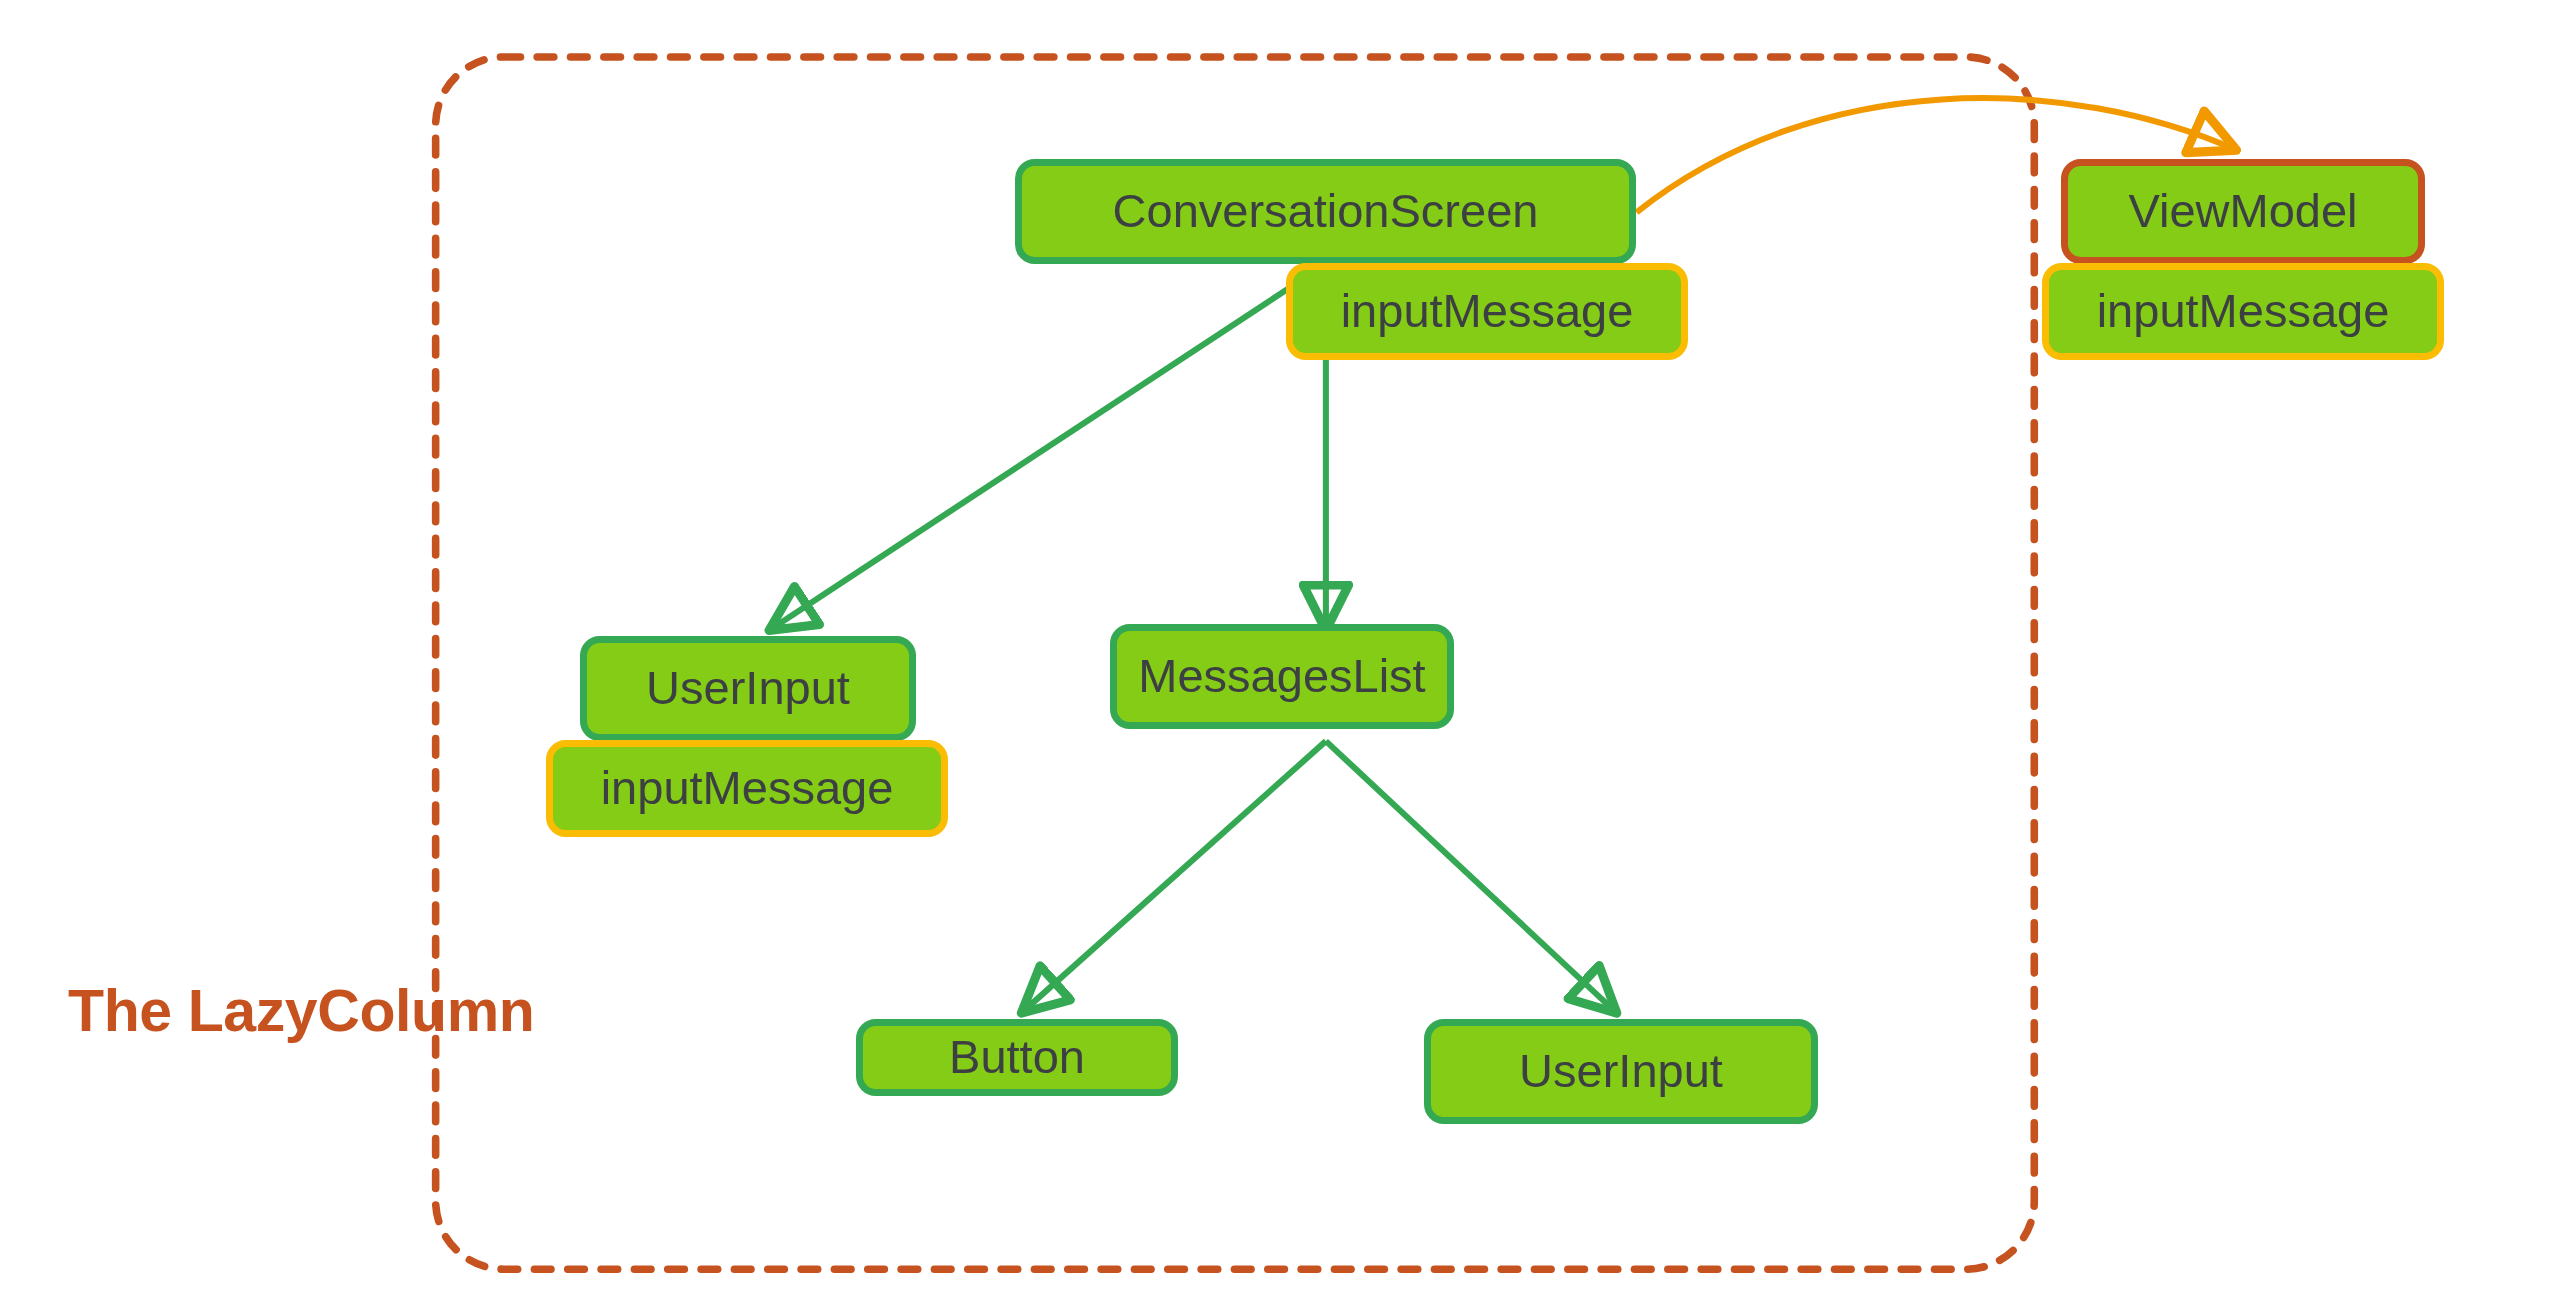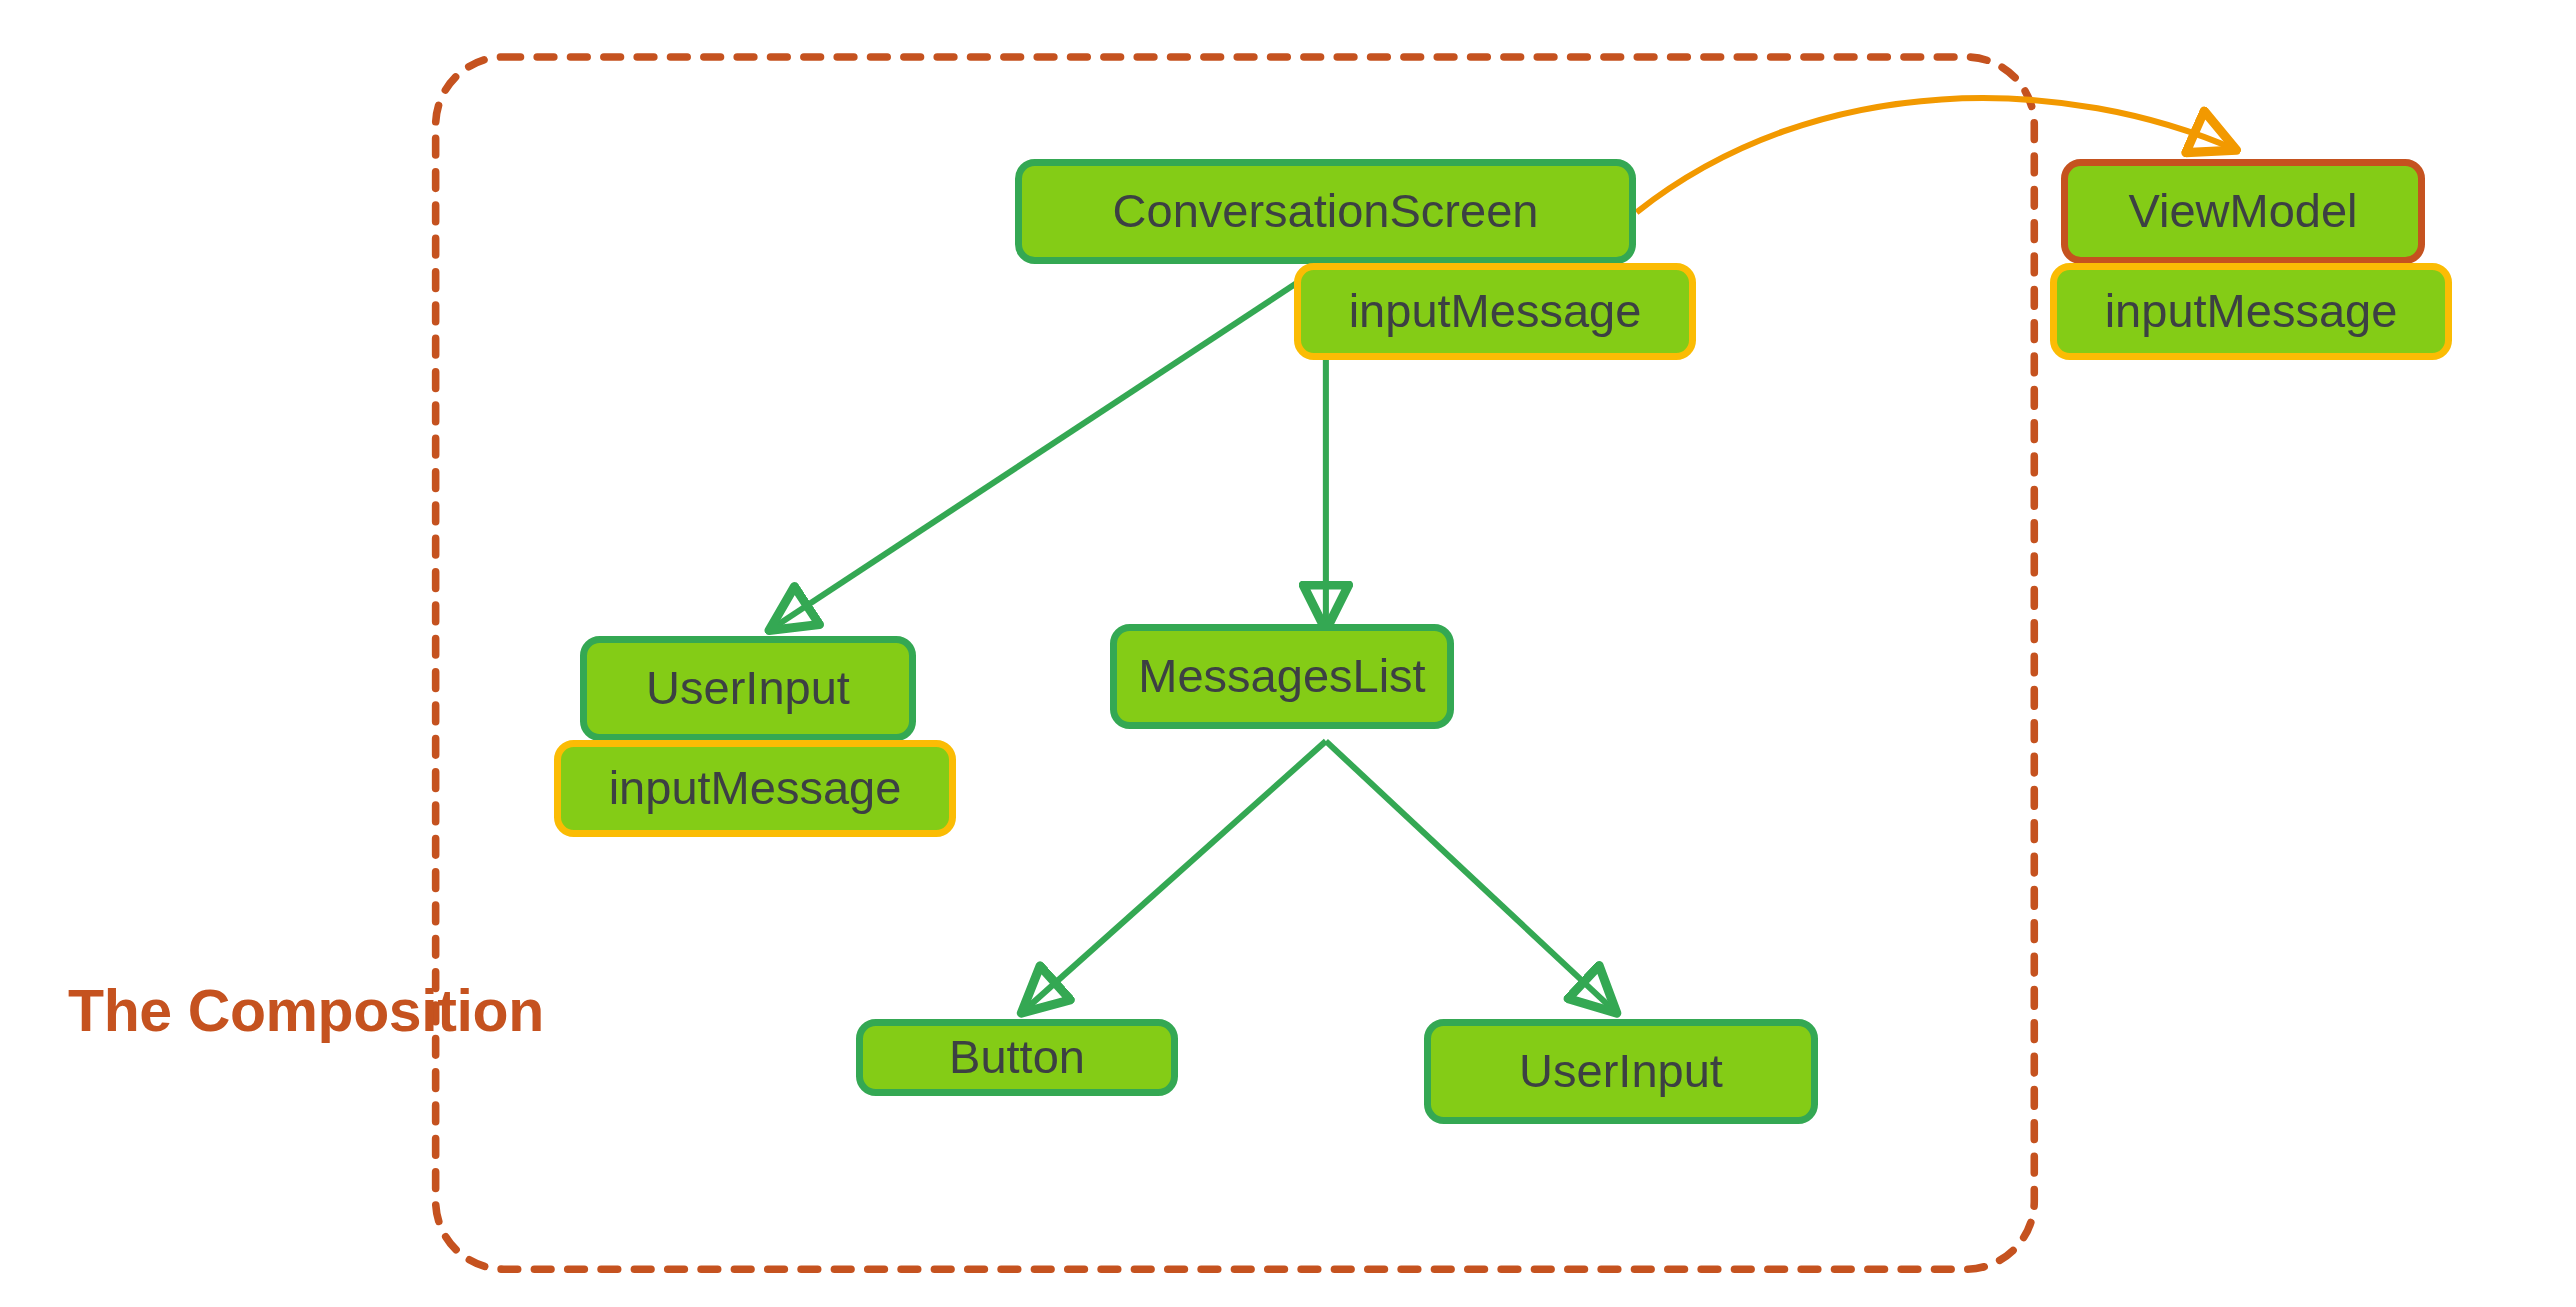--- a/index.html
+++ b/index.html
@@ -26,21 +26,20 @@
     position: absolute;
     box-sizing: border-box;
     border-radius: 19.7px;
     background: #84cc16;
   }
   .node.green {
     border: 7.6px solid #34a853;
   }
   .node.yellow {
     border: 7.6px solid #fbbc04;
-    margin-left: 8px;
   }
   .node.orange {
     border: 7.6px solid #c5521f;
   }
   .node .label {
     position: absolute;
     left: 0; right: 0; top: 50%;
     transform: translateY(-52%);
     text-align: center;
     font-size: 47px;
@@ -76,21 +75,21 @@
 
   <line x1="1750" y1="348" x2="1750" y2="832" stroke="#34a853" stroke-width="8" marker-end="url(#arrow-green)"></line>
 
   <line x1="1750" y1="978" x2="1348" y2="1337" stroke="#34a853" stroke-width="8" marker-end="url(#arrow-green)"></line>
 
   <line x1="1750" y1="978" x2="2134" y2="1337" stroke="#34a853" stroke-width="8" marker-end="url(#arrow-green)"></line>
 
   <path d="M2160,280 C 2400,90 2730,100 2952,198" fill="none" stroke="#f29900" stroke-width="8" marker-end="url(#arrow-orange)"></path>
 </svg>
 
-<div class="title" style="left:68px; top:977px;">The Composition</div>
+<div class="title" style="left:68px; top:977px;">The LazyColumn</div>
 
 <div class="node green" style="left:1015px; top:159px; width:621px; height:105px;">
   <div class="label">ConversationScreen</div>
 </div>
 
 <div class="node yellow" style="left:1286px; top:263px; width:402px; height:97px;">
   <div class="label">inputMessage</div>
 </div>
 
 <div class="node green" style="left:580px; top:636px; width:336px; height:105px;">

